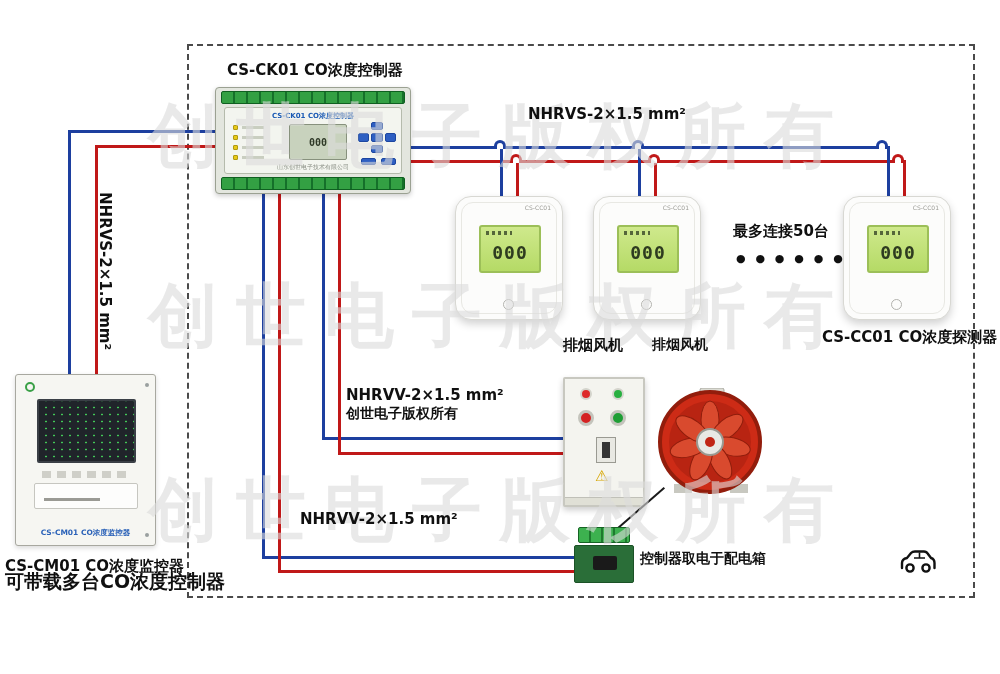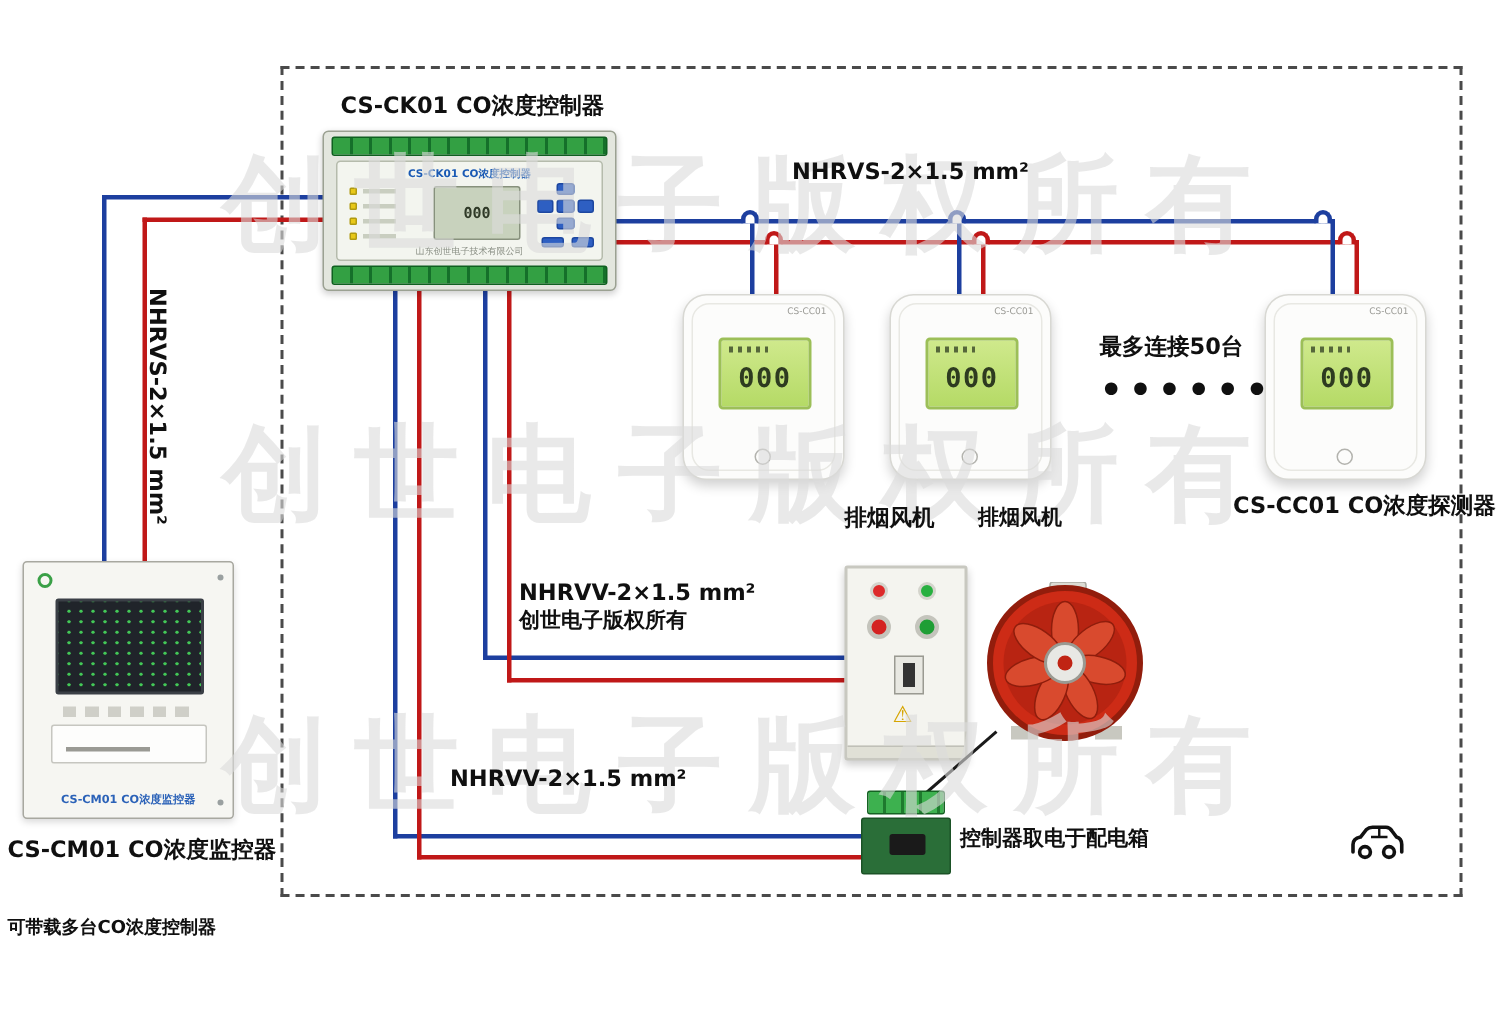--- a/index.html
+++ b/index.html
@@ -213,21 +213,21 @@
     <div class="mon-screen"></div>
     <div class="mon-btns"></div>
     <div class="mon-slot">
       <div class="mon-slit"></div>
     </div>
     <div class="mon-label">CS-CM01 CO浓度监控器</div>
     <div class="screw" style="right:6px;top:8px"></div>
     <div class="screw" style="right:6px;bottom:8px"></div>
   </div>
   <div class="lbl" style="left:5px;top:557px;font-size:15px">CS-CM01 CO浓度监控器</div>
-  <div class="lbl" style="left:5px;top:610px;font-size:12px">可带载多台CO浓度控制器</div>
+  <div class="lbl" style="left:5px;top:569px;font-size:19px">可带载多台CO浓度控制器</div>
 
   <div class="powerbox">
     <div class="pb-light" style="left:15px;top:9px;background:#dd2a2a"></div>
     <div class="pb-light" style="left:47px;top:9px;background:#28b040"></div>
     <div class="pb-btn" style="left:13px;top:31px;background:#d42222"></div>
     <div class="pb-btn" style="left:45px;top:31px;background:#1f9e35"></div>
     <div class="pb-meter">
         <i></i>
       </div>
     <div class="pb-warn">⚠</div>

